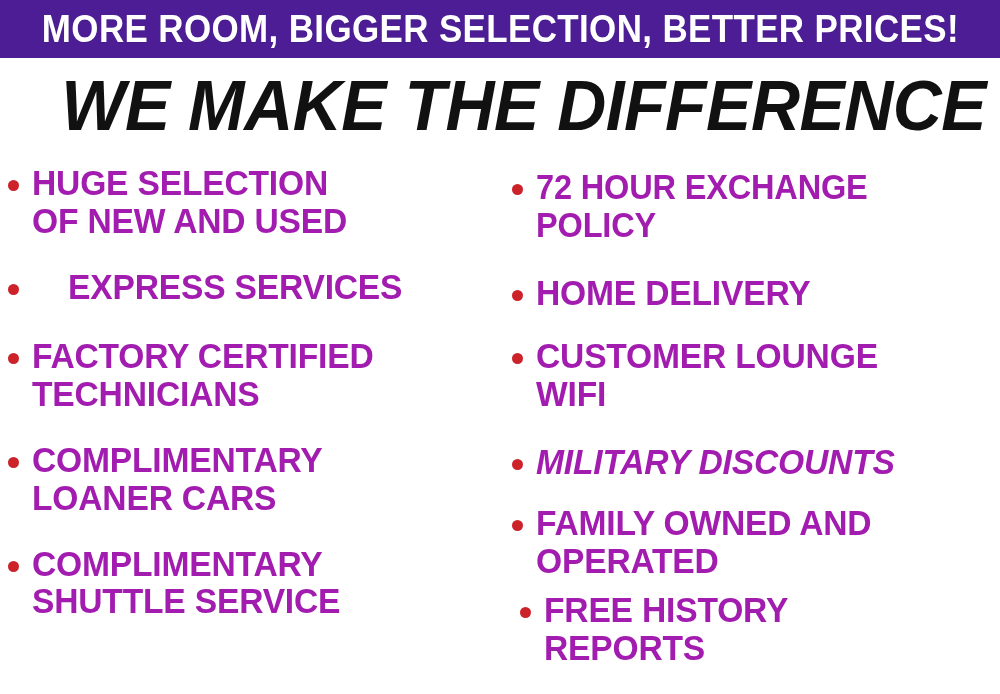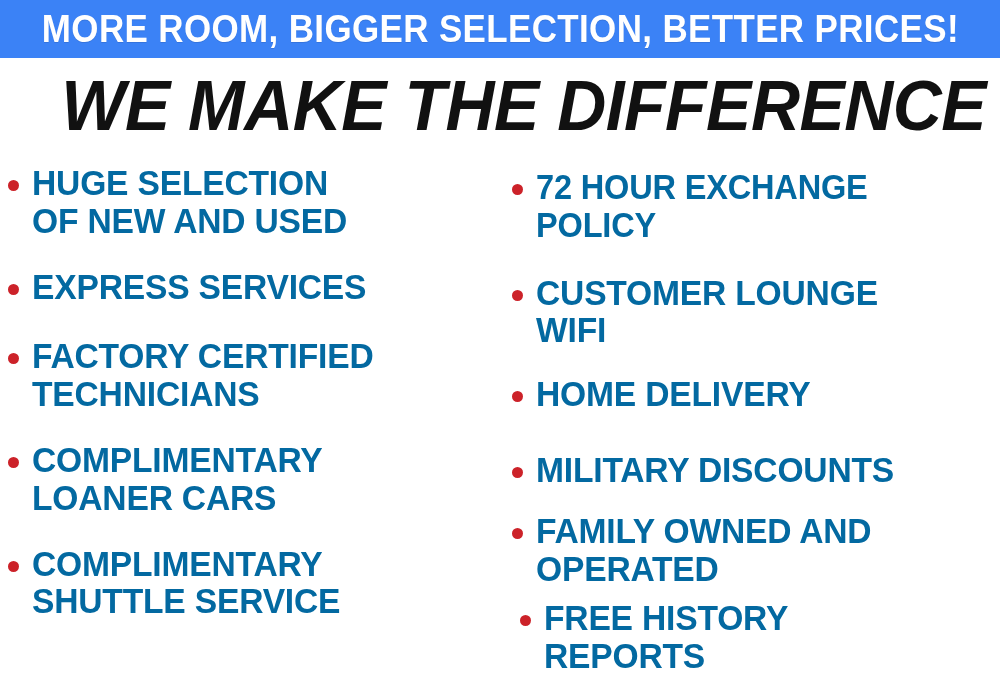--- a/index.html
+++ b/index.html
@@ -18,21 +18,21 @@
     overflow: hidden;
   }
 
   
   .banner {
     position: absolute;
     left: 0;
     top: 0;
     width: 1000px;
     height: 58px;
-    background: #3b82f6;
+    background: #4c1d95;
     display: flex;
     align-items: center;
     justify-content: center;
   }
   .banner-text {
     color: #ffffff;
     font-family: "Liberation Sans", sans-serif;
     font-weight: bold;
     font-size: 38px;
     line-height: 1;
@@ -80,21 +80,21 @@
     top: 0;
     height: 536px;
   }
   .col-left  { left: 8px;   width: 500px; }
   .col-right { left: 512px; width: 488px; }
 
   .bullet {
     position: relative;
     display: flex;
     align-items: flex-start;
-    color: #0369a1;
+    color: #a21caf;
     font-family: "Liberation Sans", sans-serif;
     font-weight: bold;
     font-size: 35px;
     line-height: 1.08;
     letter-spacing: -0.2px;
     white-space: pre-line;
   }
   .bullet .dot {
     flex: 0 0 auto;
     width: 11px;
@@ -106,30 +106,30 @@
   }
   .bullet .btext {
     flex: 1 1 auto;
     transform: scaleX(0.96);
     transform-origin: left center;
     white-space: pre-line;
   }
 
   
   .col-left  .bullet:nth-child(1) { margin-top: 6px;  }
-  .col-left  .bullet:nth-child(2) { margin-top: 28px; }
+  .col-left  .bullet:nth-child(2) { margin-top: 28px; gap: 36px; }
   .col-left  .bullet:nth-child(3) { margin-top: 32px; }
   .col-left  .bullet:nth-child(4) { margin-top: 28px; }
   .col-left  .bullet:nth-child(5) { margin-top: 28px; }
 
   
   .col-right .bullet:nth-child(1) { margin-top: 10px;  }
   .col-right .bullet:nth-child(2) { margin-top: 30px; }
   .col-right .bullet:nth-child(3) { margin-top: 26px; }
-  .col-right .bullet:nth-child(4) { margin-top: 38px; }
+  .col-right .bullet:nth-child(4) { margin-top: 30px; font-style: italic; }
   .col-right .bullet:nth-child(5) { margin-top: 23px; }
   .col-right .bullet:nth-child(6) { margin-top: 12px; margin-left: 8px; }
 
   .bullet.tight .btext { transform: scaleX(0.93); }
 </style>
 </head>
 <body>
 
 <div class="poster">
 
@@ -179,31 +179,31 @@
     <div class="col col-right">
 
       <div class="bullet tight">
         <span class="dot"></span>
         <span class="btext">72 HOUR EXCHANGE
 POLICY</span>
       </div>
 
       <div class="bullet">
         <span class="dot"></span>
+        <span class="btext">HOME DELIVERY</span>
+      </div>
+
+      <div class="bullet">
+        <span class="dot"></span>
         <span class="btext">CUSTOMER LOUNGE
 WIFI</span>
       </div>
 
       <div class="bullet">
         <span class="dot"></span>
-        <span class="btext">HOME DELIVERY</span>
-      </div>
-
-      <div class="bullet">
-        <span class="dot"></span>
         <span class="btext">MILITARY DISCOUNTS</span>
       </div>
 
       <div class="bullet">
         <span class="dot"></span>
         <span class="btext">FAMILY OWNED AND
 OPERATED</span>
       </div>
 
       <div class="bullet">

